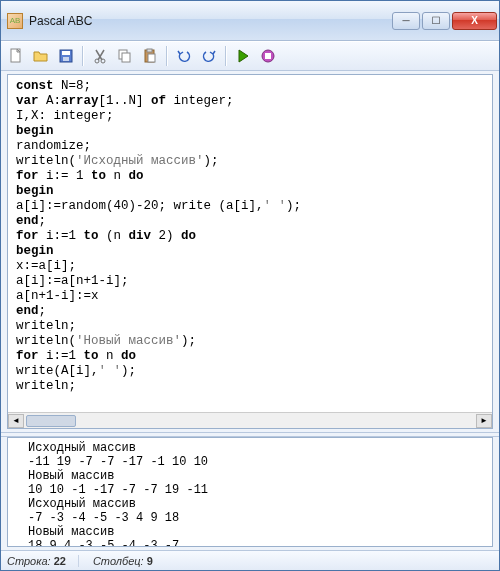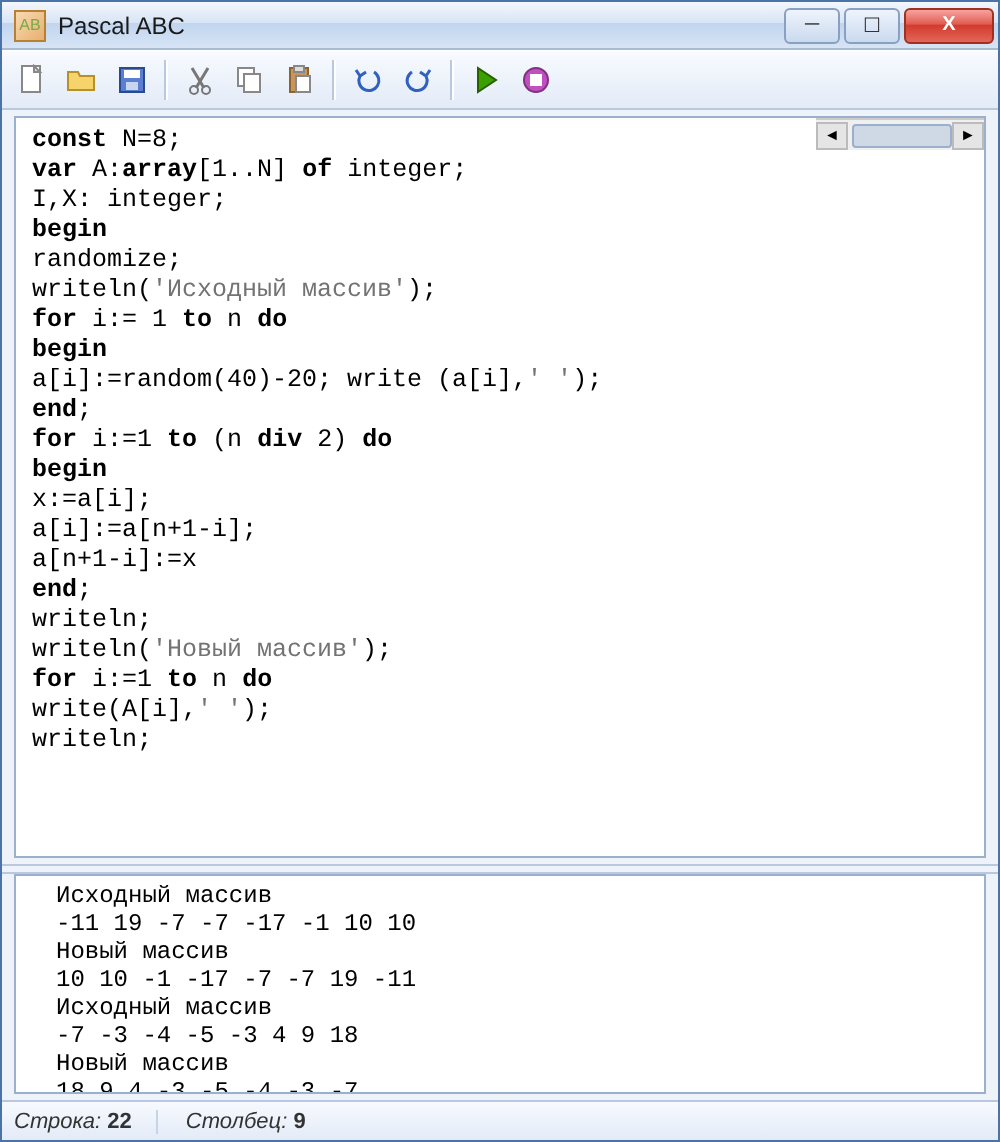--- a/index.html
+++ b/index.html
@@ -14,21 +14,21 @@
   .window {
     width: 500px;
     height: 571px;
     border: 1px solid #4a74a8;
     background: #eef3fa;
     display: flex;
     flex-direction: column;
     box-shadow: 0 0 6px rgba(0,0,0,0.3);
   }
   .titlebar {
-    height: 24px;
+    height: 40px;
     background: linear-gradient(to bottom, #f3f7fd 0%, #d8e5f5 45%, #c1d5ef 46%, #d7e4f5 100%);
     display: flex;
     align-items: center;
     padding: 0 2px 0 6px;
     border-bottom: 1px solid #a9bcd6;
   }
   .app-icon {
     width: 16px; height: 16px;
     background: linear-gradient(135deg,#f7d9b0,#e8b070);
     border:1px solid #b88030;
@@ -95,21 +95,21 @@
     margin-right:-1px;
     color:#333;
     position:relative;
   }
   .tab.active { background:#fff; z-index:2; border-bottom:1px solid #fff; margin-bottom:-1px;}
   .editor-wrap {
     flex:1;
     margin: 3px 6px 3px 6px;
     border:1px solid #9ab0cc;
     background:#fff;
-    display:flex; flex-direction:row;
+    display:flex; flex-direction:column;
     overflow:hidden;
   }
   .editor {
     flex:1;
     padding: 4px 4px 4px 8px;
     font-family: "Courier New", monospace;
     font-size: 12.5px;
     line-height: 15px;
     color:#000;
     white-space: pre;

